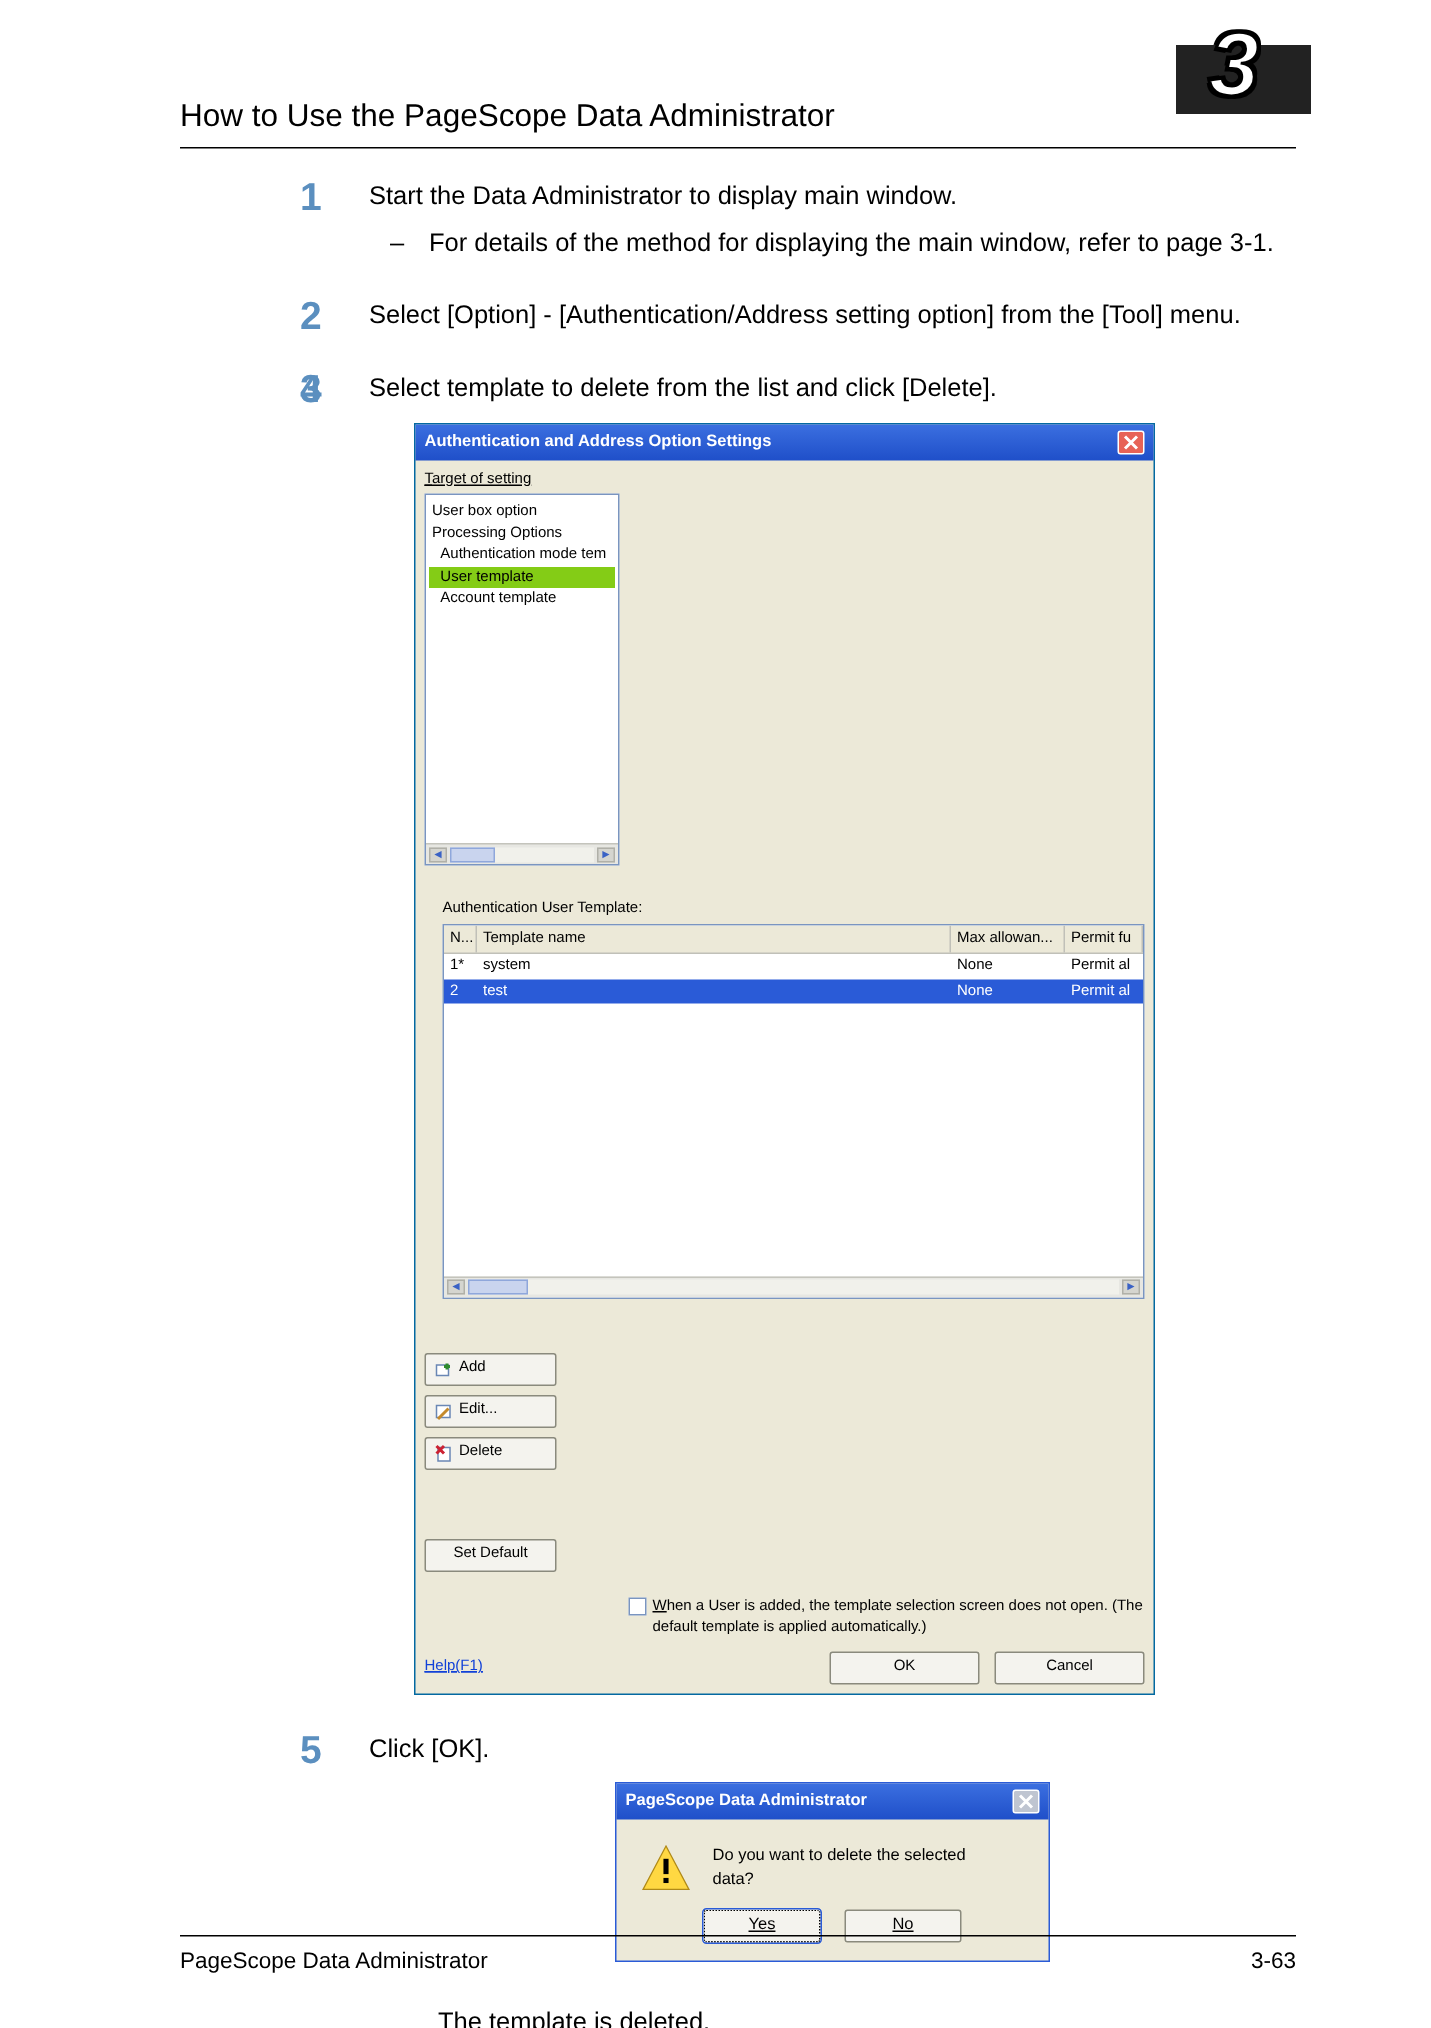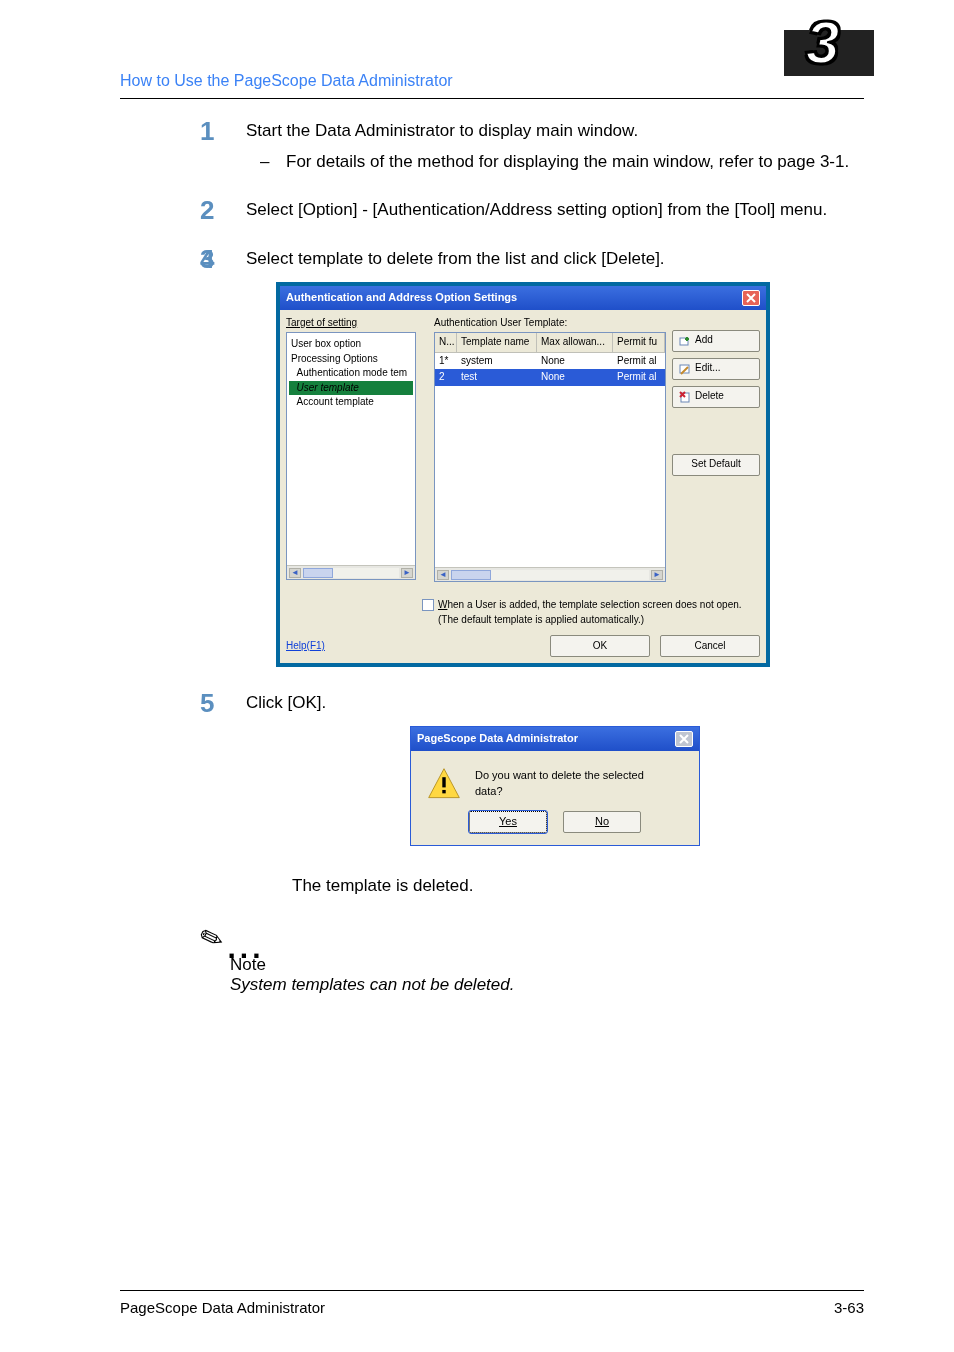--- a/index.html
+++ b/index.html
@@ -13,22 +13,22 @@
     position: relative;
   }
   
   .header {
     display: flex;
     align-items: flex-end;
     justify-content: space-between;
     padding: 30px 90px 0 120px;
   }
   .header-title {
-    font-size: 16px;
-    color: #3b82f6;
+    font-size: 21px;
+    color: #000000;
   }
   .header-num-wrap {
     position: relative;
     width: 60px;
     height: 60px;
   }
   .header-bar {
     position: absolute;
     top: 0; left: -20px;
     width: 90px; height: 46px;
@@ -87,21 +87,21 @@
   ul.sub li::before {
     content: "–";
     position: absolute;
     left: 14px; top: 0;
   }
 
   
   .dlg1 {
     width: 494px;
     margin: 10px 0 0 30px;
-    border: 4px solid #0369a1;
+    border: 1px solid #0369a1;
     font-family: "Tahoma", sans-serif;
     font-size: 10px;
     background: #ece9d8;
   }
   .titlebar {
     background: linear-gradient(#3b6fe0, #1f4fc9);
     color: #fff;
     font-weight: bold;
     font-size: 11px;
     padding: 4px 6px;
@@ -116,40 +116,41 @@
     border-radius: 2px;
     color: #fff;
     display: flex; align-items: center; justify-content: center;
     font-size: 12px;
     font-weight: bold;
   }
   .closebtn.grey { background:#bfc5d1; color:#6a7290;}
   .dlg1-body {
     display: flex;
     padding: 6px;
-    gap: 6px;
+    gap: 22px;
+    flex-direction: column;
   }
   .tree-pane {
     width: 130px;
   }
   .tree-label {
     text-decoration: underline;
     margin-bottom: 2px;
     display: inline-block;
   }
   .tree {
     border: 1px solid #7a95c0;
     background: #fff;
     height: 248px;
     padding: 4px 2px;
     overflow: hidden;
     position: relative;
   }
   .tree .row { white-space: nowrap; padding: 0 2px;}
-  .tree .sel { background: #15803d; font-style: italic; }
+  .tree .sel { background: #84cc16; }
   .tree-scroll {
     position: absolute;
     left: 0; bottom: 0; right: 0;
     height: 14px;
     background: #e7e7e2;
     border-top: 1px solid #c4c4bc;
     display: flex; align-items: center; justify-content: space-between;
     padding: 0 2px;
   }
   .tree-scroll .arrow {

